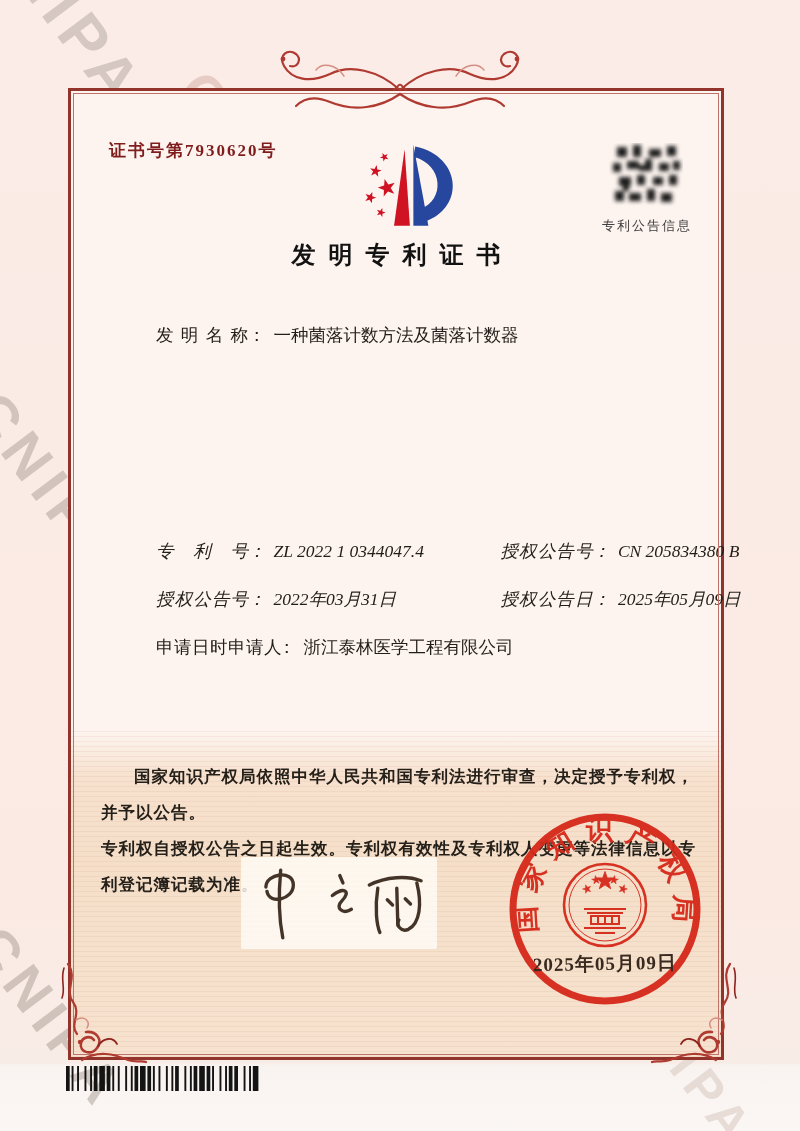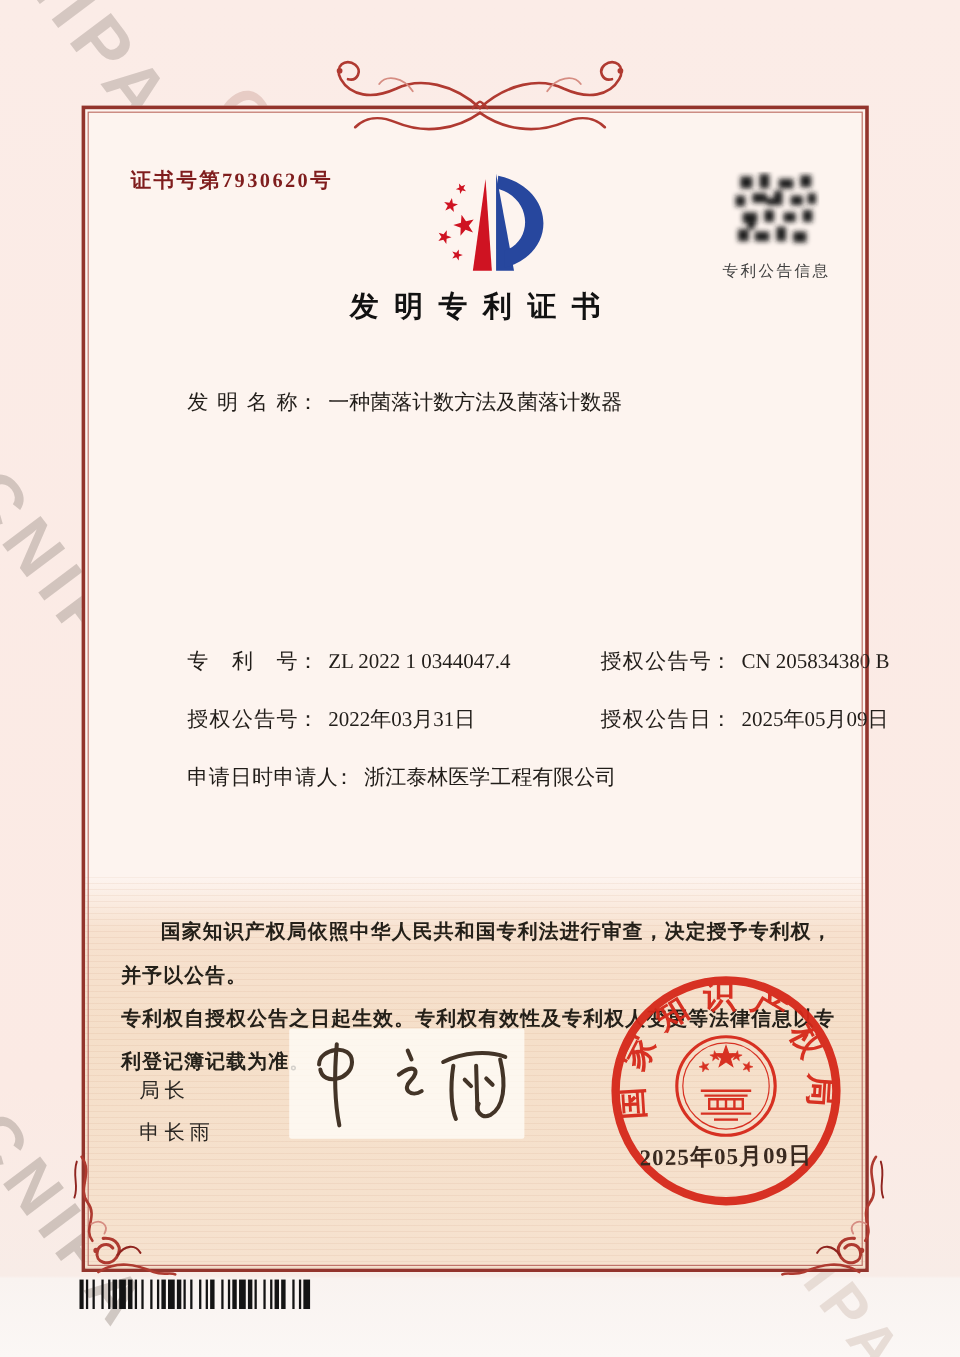--- a/index.html
+++ b/index.html
@@ -40,21 +40,21 @@
   .qrcap{position:absolute;left:520px;top:126px;width:112px;text-align:center;
          font-size:13px;color:#404040;letter-spacing:2px;}
 
   .title{position:absolute;left:0;top:148px;width:100%;text-align:center;
          font-size:24px;font-weight:bold;color:#121212;letter-spacing:13px;padding-left:13px;box-sizing:border-box;}
 
   .row{position:absolute;left:45px;width:575px;font-size:17.5px;color:#211d19;white-space:nowrap;margin-left:40px;}
   .lbl{display:inline-block;width:92px;text-align:justify;text-align-last:justify;vertical-align:bottom;}
   .lbl.w7{width:122px;text-align-last:auto;letter-spacing:.5px;}
   .colon{margin-right:8px;}
-  .cell{display:inline-block;vertical-align:top;}
+  .cell{display:inline-block;vertical-align:top;font-style:italic;}
   .cellL{width:340px;}
   .r1{top:232px;} .r2{top:302px;} .r3{top:351px;} .r4{top:399px;}
   .r5{top:448px;} .r6{top:496px;} .r7{top:544px;} .r8{top:592px;}
 
   .statement{position:absolute;left:30px;top:668px;width:600px;
              font-size:16.5px;color:#242019;line-height:36px;letter-spacing:1px;font-weight:bold;}
   .statement .ln1{text-indent:2em;}
 
   .signbg{position:absolute;left:170px;top:766px;width:196px;height:92px;
           background:rgba(255,252,247,.8);border-radius:2px;}
@@ -170,24 +170,20 @@
           <path d="M86,13 L89,20"></path>
           <path d="M79,32 C90,23 97,28 88,37 C81,44 89,50 97,45"></path>
           <path d="M114,22 C130,14 150,13 163,18"></path>
           <path d="M122,25 C119,44 121,60 124,67"></path>
           <path d="M159,20 C164,40 162,58 151,64 C144,67 139,60 142,55"></path>
           <path d="M140,25 L141,60"></path>
           <path d="M131,36 L136,41"></path>
           <path d="M148,35 L153,40"></path>
         </g>
       </svg>
-      <div class="signer">
-        <div>局长</div>
-        <div>申长雨</div>
-      </div>
 
       <svg class="seal" viewBox="0 0 200 200">
         <defs>
           <path id="arc" d="M 34.2 123.9 A 70 70 0 1 1 165.8 123.9" fill="none"></path>
         </defs>
         <circle cx="100" cy="100" r="92" fill="none" stroke="#d6281a" stroke-width="7"></circle>
         <text font-size="27" font-weight="bold" fill="#d6281a" letter-spacing="11" font-family="Liberation Serif, DejaVu Serif, serif" text-anchor="middle">
           <textPath href="#arc" startOffset="50%">国家知识产权局</textPath>
         </text>
         <g fill="#d6281a" stroke="#d6281a">

